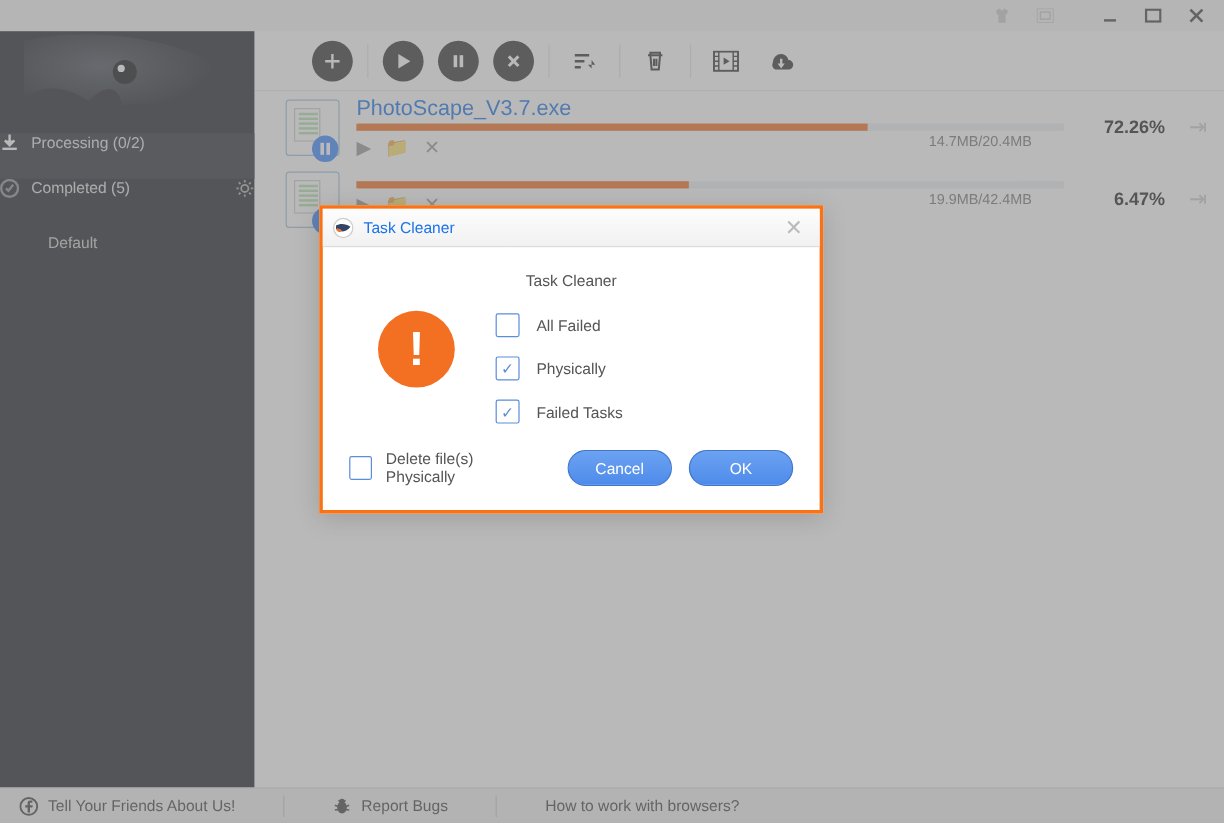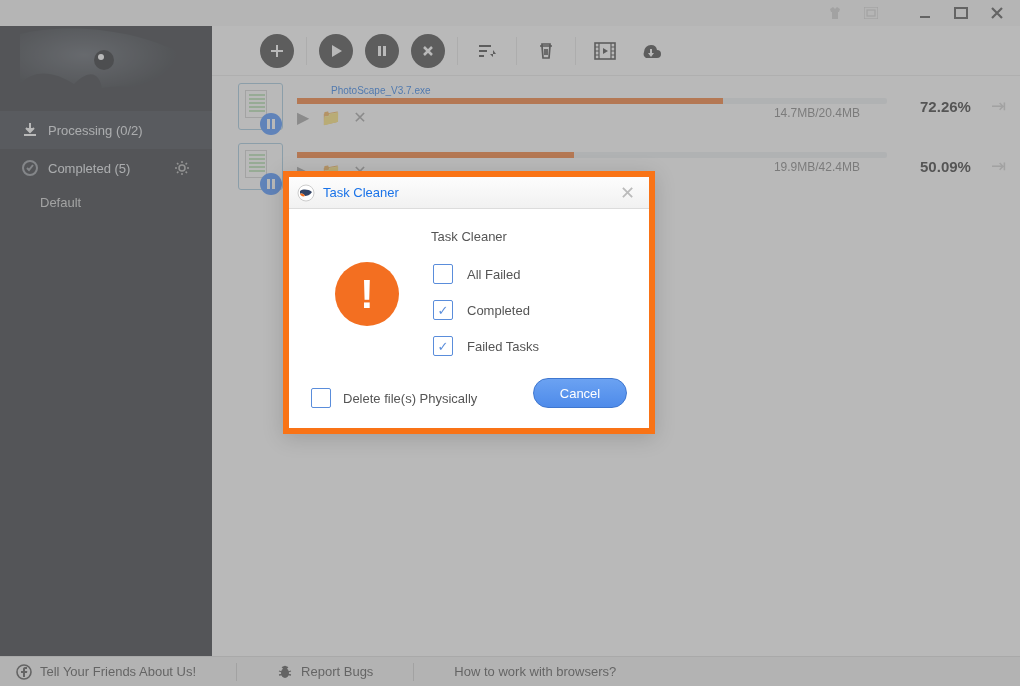--- a/index.html
+++ b/index.html
@@ -4,52 +4,52 @@
 <style>
 * { box-sizing: border-box; margin: 0; padding: 0; font-family: "Segoe UI", Arial, sans-serif; }
 html, body { width: 1020px; height: 686px; overflow: hidden; }
 .app { width: 1020px; height: 686px; background: #fff; position: relative; }
 .titlebar { height: 26px; background: #f6f6f6; display: flex; justify-content: flex-end; align-items: center; gap: 2px; padding-right: 6px; }
 .tb-btn { width: 34px; height: 20px; display: flex; align-items: center; justify-content: center; color: #555; border: 1px solid transparent; }
 .tb-btn.ghost { color: #ccc; }
 .body { display: flex; height: calc(686px - 26px - 30px); }
 .sidebar { width: 212px; background: #1f2329; color: #ddd; position: relative; display: flex; flex-direction: column; }
 .logo { height: 85px; display: flex; align-items: flex-start; padding-top:0; padding-left: 12px; overflow:hidden; }
-.side-item { display: flex; align-items: center; height: 38px; font-size: 13px; padding: 0 22px; cursor: pointer; color: #dfe2e6; gap: 10px; }
+.side-item { display: flex; align-items: flex-start; height: 38px; font-size: 13px; padding: 0 0; cursor: pointer; color: #dfe2e6; gap: 10px; }
 .side-item.active { background: #2b3038; }
 .side-item .spacer { margin-left: auto; }
 .side-sub { font-size: 13px; color: #cfcfcf; padding: 8px 0 8px 40px; cursor: pointer; }
 .main { flex: 1; display: flex; flex-direction: column; background: #fff; }
 .toolbar { height: 50px; background: #fff; border-bottom: 1px solid #e9e9e9; display: flex; align-items: center; gap: 12px; padding-left: 48px; }
 .tbtn { width: 34px; height: 34px; border-radius: 50%; background: #333; color: #fff; display: flex; align-items: center; justify-content: center; cursor: pointer; }
 .tbtn.small { background: transparent; color: #333; }
 .tdiv { width: 1px; height: 28px; background: #e4e4e4; }
 .downloads { padding: 0; }
 .dl { display: flex; align-items: center; padding: 2px 14px 2px 26px; height: 60px; gap: 14px; }
 .file-badge { width: 45px; height: 47px; position: relative; }
 .file-frame { width: 45px; height: 47px; border: 1px solid #9ac3db; border-radius: 3px; background: #fff; position: relative; overflow: hidden; }
 .file-inner { position: absolute; left: 6px; top: 6px; width: 22px; height: 28px; border: 1px solid #cfcfcf; }
 .file-inner::before { content: ""; position: absolute; left: 3px; top: 3px; width: 16px; height: 2px; background: #b4e0b0; box-shadow: 0 4px 0 #b4e0b0, 0 8px 0 #b4e0b0, 0 12px 0 #b4e0b0, 0 16px 0 #b4e0b0; }
 .file-badge .pause { position: absolute; left: 22px; bottom: -5px; width: 22px; height: 22px; border-radius: 50%; background: #3a87ff; display: flex; align-items: center; justify-content: center; }
 .file-badge .pause::before { content: ""; width: 3px; height: 10px; background: #fff; box-shadow: 5px 0 0 #fff; margin-right: 5px; }
 .dl-main { flex: 1; display: flex; flex-direction: column; gap: 2px; }
-.dl-name { color: #1a73e8; font-size: 10px; cursor: pointer; margin-left: 34px; }
+.dl-name { color: #1a73e8; font-size: 18px; cursor: pointer; }
 .dl-bar-row { display: flex; align-items: center; gap: 10px; }
 .dl-track { flex: 1; height: 6px; background: #eceff1; border-radius: 2px; position: relative; }
 .dl-fill { position: absolute; left: 0; top: 0; bottom: 0; background: #f36f21; }
 .dl-stats { width: 140px; text-align: center; color: #777; font-size: 12px; }
 .dl-pct { width: 70px; text-align: right; font-weight: 700; font-size: 15px; color: #222; }
 .dl-actions { margin-right: auto; display: flex; gap: 12px; color: #999; padding-top: 2px; }
 .dl-actions span { cursor: pointer; }
 .eject { color: #ccc; font-size: 18px; margin-left: 6px; cursor: pointer; }
 .statusbar { height: 30px; background: #f2f2f2; border-top: 1px solid #dcdcdc; display: flex; align-items: center; gap: 40px; padding-left: 16px; font-size: 13px; color: #444; }
 .statusbar .sbi { display: flex; align-items: center; gap: 8px; cursor: pointer; }
 .statusbar .div { width: 1px; height: 18px; background: #ccc; }
 .overlay { position: absolute; inset: 0; background: rgba(127,127,127,0.55); }
-.modal { position: absolute; left: 283px; top: 171px; width: 372px; background: #fff; border: 6px solid #f97316; box-shadow: 0 4px 20px rgba(0,0,0,0.15); }
+.modal { position: absolute; left: 266px; top: 171px; width: 420px; background: #fff; border: 3px solid #f97316; box-shadow: 0 4px 20px rgba(0,0,0,0.15); }
 .modal-header { height: 32px; background: linear-gradient(#fdfdfd,#f1f1f1); border-bottom: 1px solid #dcdcdc; display: flex; align-items: center; padding: 0 8px; gap: 8px; font-size: 13px; color: #1a73e8; }
 .modal-header .close { margin-left: auto; color: #bbb; font-size: 18px; cursor: pointer; padding: 0 6px; }
 .modal-body { padding: 20px 20px 6px 20px; }
 .modal-title { text-align: center; font-size: 13px; color: #555; margin-bottom: 18px; }
 .modal-content { display: flex; align-items: flex-start; gap: 34px; padding-left: 26px; }
 .alert-icon { width: 64px; height: 64px; border-radius: 50%; background: #f36f21; display: flex; align-items: center; justify-content: center; color: #fff; font-size: 40px; font-weight: 700; }
 .check-list { display: flex; flex-direction: column; gap: 16px; font-size: 13px; color: #555; margin-top:2px; }
 .check { display: flex; align-items: center; gap: 14px; cursor: pointer; }
 .box { width: 20px; height: 20px; border: 1.5px solid #5a8ddb; border-radius: 2px; display: flex; align-items: center; justify-content: center; color: #5a8ddb; }
 .modal-footer { display: flex; align-items: flex-end; padding: 16px 22px 20px 22px; gap: 14px; }
@@ -229,21 +229,21 @@
             </div>
             <div style="display:flex;">
               <div class="dl-actions">
                 <span>▶</span>
                 <span>📁</span>
                 <span>✕</span>
               </div>
               <div class="dl-stats"><span>19.9MB</span>/<span>42.4MB</span></div>
             </div>
           </div>
-          <div class="dl-pct">50.09%</div>
+          <div class="dl-pct">6.47%</div>
           <div class="eject">⇥</div>
         </div>
       </div>
     </div>
   </div>
 
   <div class="statusbar">
     <div class="sbi">
       <svg width="16" height="16" viewBox="0 0 16 16">
           <circle cx="8" cy="8" r="7" fill="none" stroke="#444" stroke-width="1.6"></circle>
@@ -281,31 +281,32 @@
       <div class="modal-title">Task Cleaner</div>
       <div class="modal-content">
         <div class="alert-icon">!</div>
         <div class="check-list">
           <label class="check">
             <span class="box"></span>
             <span>All Failed</span>
           </label>
           <label class="check">
             <span class="box">✓</span>
-            <span>Completed</span>
+            <span>Physically</span>
           </label>
           <label class="check">
             <span class="box">✓</span>
             <span>Failed Tasks</span>
           </label>
         </div>
       </div>
     </div>
     <div class="modal-footer">
       <label class="phys">
         <span class="box"></span>
         <span>Delete file(s) Physically</span>
       </label>
       <span class="gap"></span>
       <button class="btn">Cancel</button>
+      <button class="btn">OK</button>
     </div>
   </div>
 </div>
 
 </body></html>

